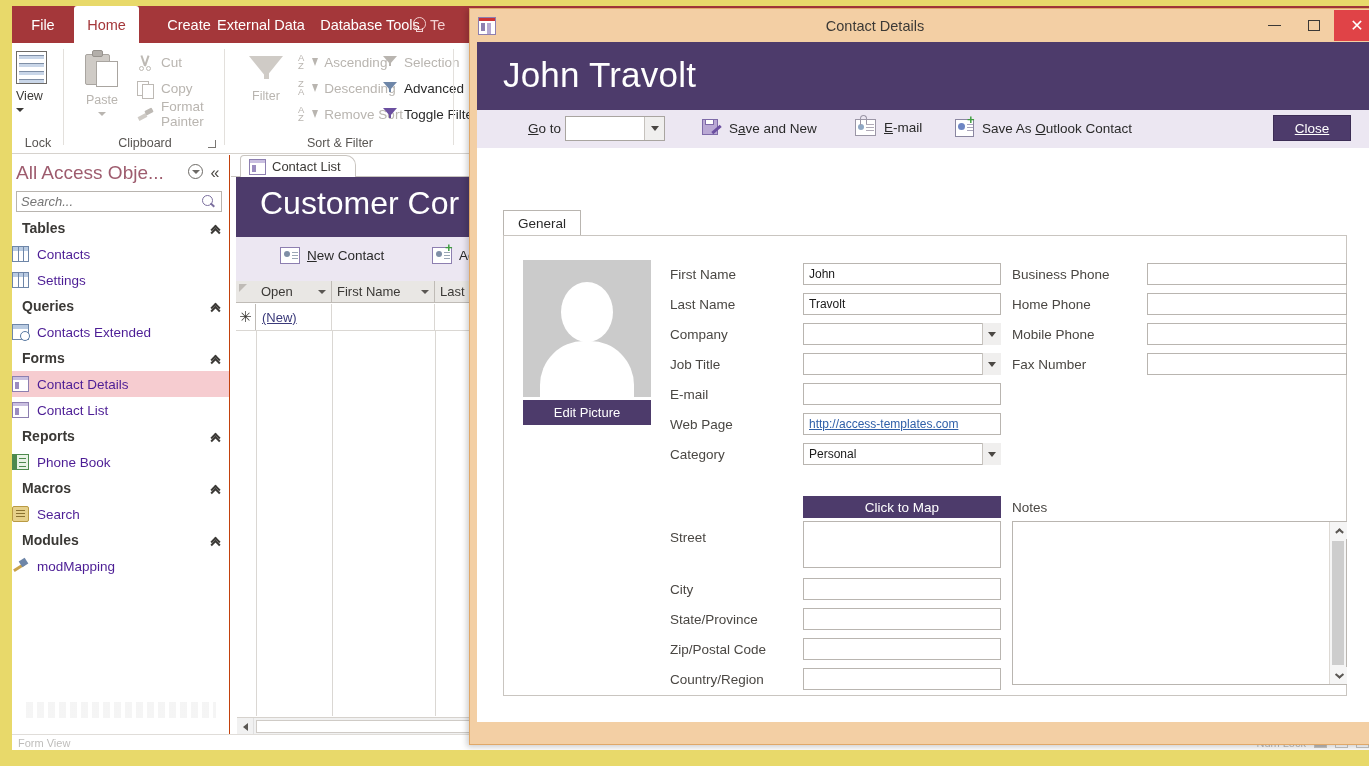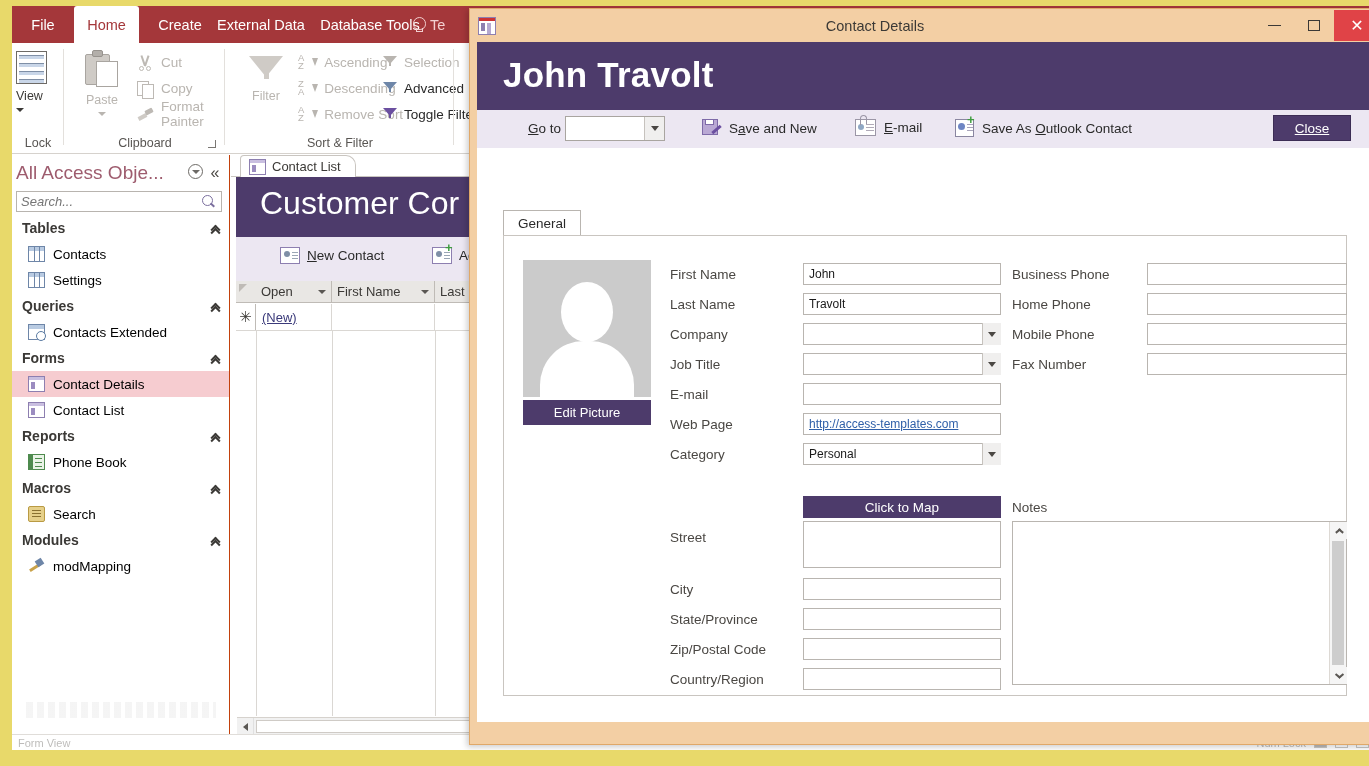--- a/index.html
+++ b/index.html
@@ -259,21 +259,21 @@
   .chevron i {
     position: absolute; width: 7px; height: 1.7px; background: #3b3936;
     top: 3px;
   }
   .chevron i:nth-child(1) { left: 0; transform: rotate(-45deg); }
   .chevron i:nth-child(2) { left: 4px; transform: rotate(45deg); }
   .chevron i:nth-child(3) { left: 0; top: 6px; transform: rotate(-45deg); }
   .chevron i:nth-child(4) { left: 4px; top: 6px; transform: rotate(45deg); }
   .nav-item {
     height: 26px; display: flex; align-items: center; gap: 8px;
-    padding-left: 16px; font-size: 13.5px; color: #000000; cursor: default;
+    font-size: 13.5px; color: #4c1d95; cursor: default;
   }
   .nav-item.selected { background: #f6ccd0; }
   .nav-ico { width: 17px; height: 16px; flex: 0 0 17px; position: relative; }
   
   .ico-table {
     border: 1.3px solid #6e86a8; background: #fff;
   }
   .ico-table:before {
     content: ""; position: absolute; left: 0; top: 0; right: 0; height: 4px;
     background: #b9cbe2;
@@ -505,21 +505,20 @@
     position: absolute; left: 7px; top: 33px; right: 7px; bottom: 22px;
     background: #ffffff;
   }
   #dlg-banner {
     position: absolute; left: 0; top: 0; right: 0; height: 68px;
     background: #4d3b6b;
   }
   #dlg-banner-title {
     position: absolute; left: 26px; top: 13px; font-size: 35px; color: #fff;
     letter-spacing: 0.2px;
-    font-weight: bold;
   }
   #dlg-actionbar {
     position: absolute; left: 0; top: 68px; right: 0; height: 38px;
     background: #ece7f2;
   }
   .ul { text-decoration: underline; }
   #goto-label {
     position: absolute; left: 40px; top: 11px; font-size: 13.5px; color: #2a2a2a; margin-left: 11px;
   }
   #goto-combo {
@@ -691,21 +690,21 @@
 <div id="app-window">
 <div id="app-inner">
 
   <div id="ribbon-tabs">
     <div class="rtab" style="left:8px;width:46px;">
           <span>File</span>
         </div>
     <div class="rtab active" style="left:62px;width:65px;">
           <span>Home</span>
         </div>
-    <div class="rtab" style="left:137px;width:62px;text-align:right;">
+    <div class="rtab" style="left:146px;width:62px;text-align:right;">
           <span>Create</span>
         </div>
     <div class="rtab" style="left:197px;width:104px;">
           <span>External Data</span>
         </div>
     <div class="rtab" style="left:303px;width:110px;">
           <span>Database Tools</span>
         </div>
     <div id="tellme">
       <span class="bulb"></span>

